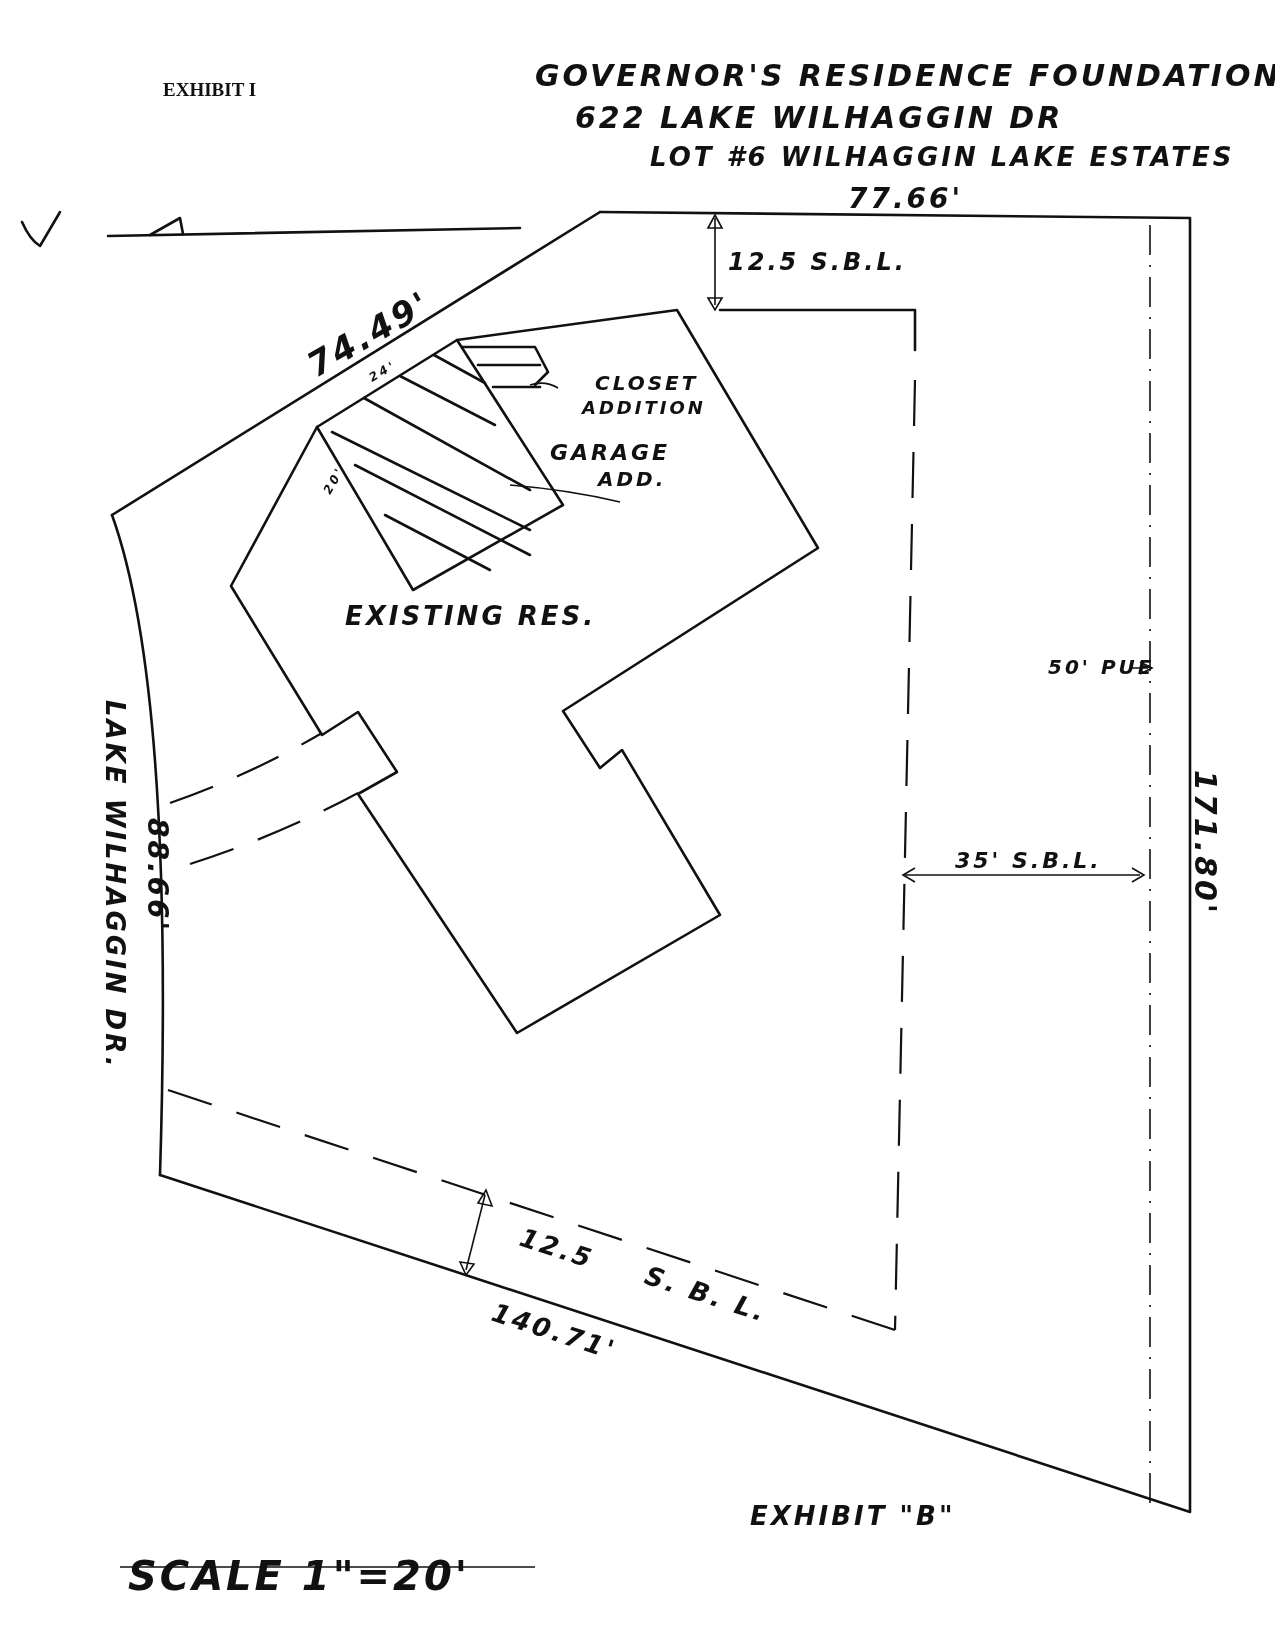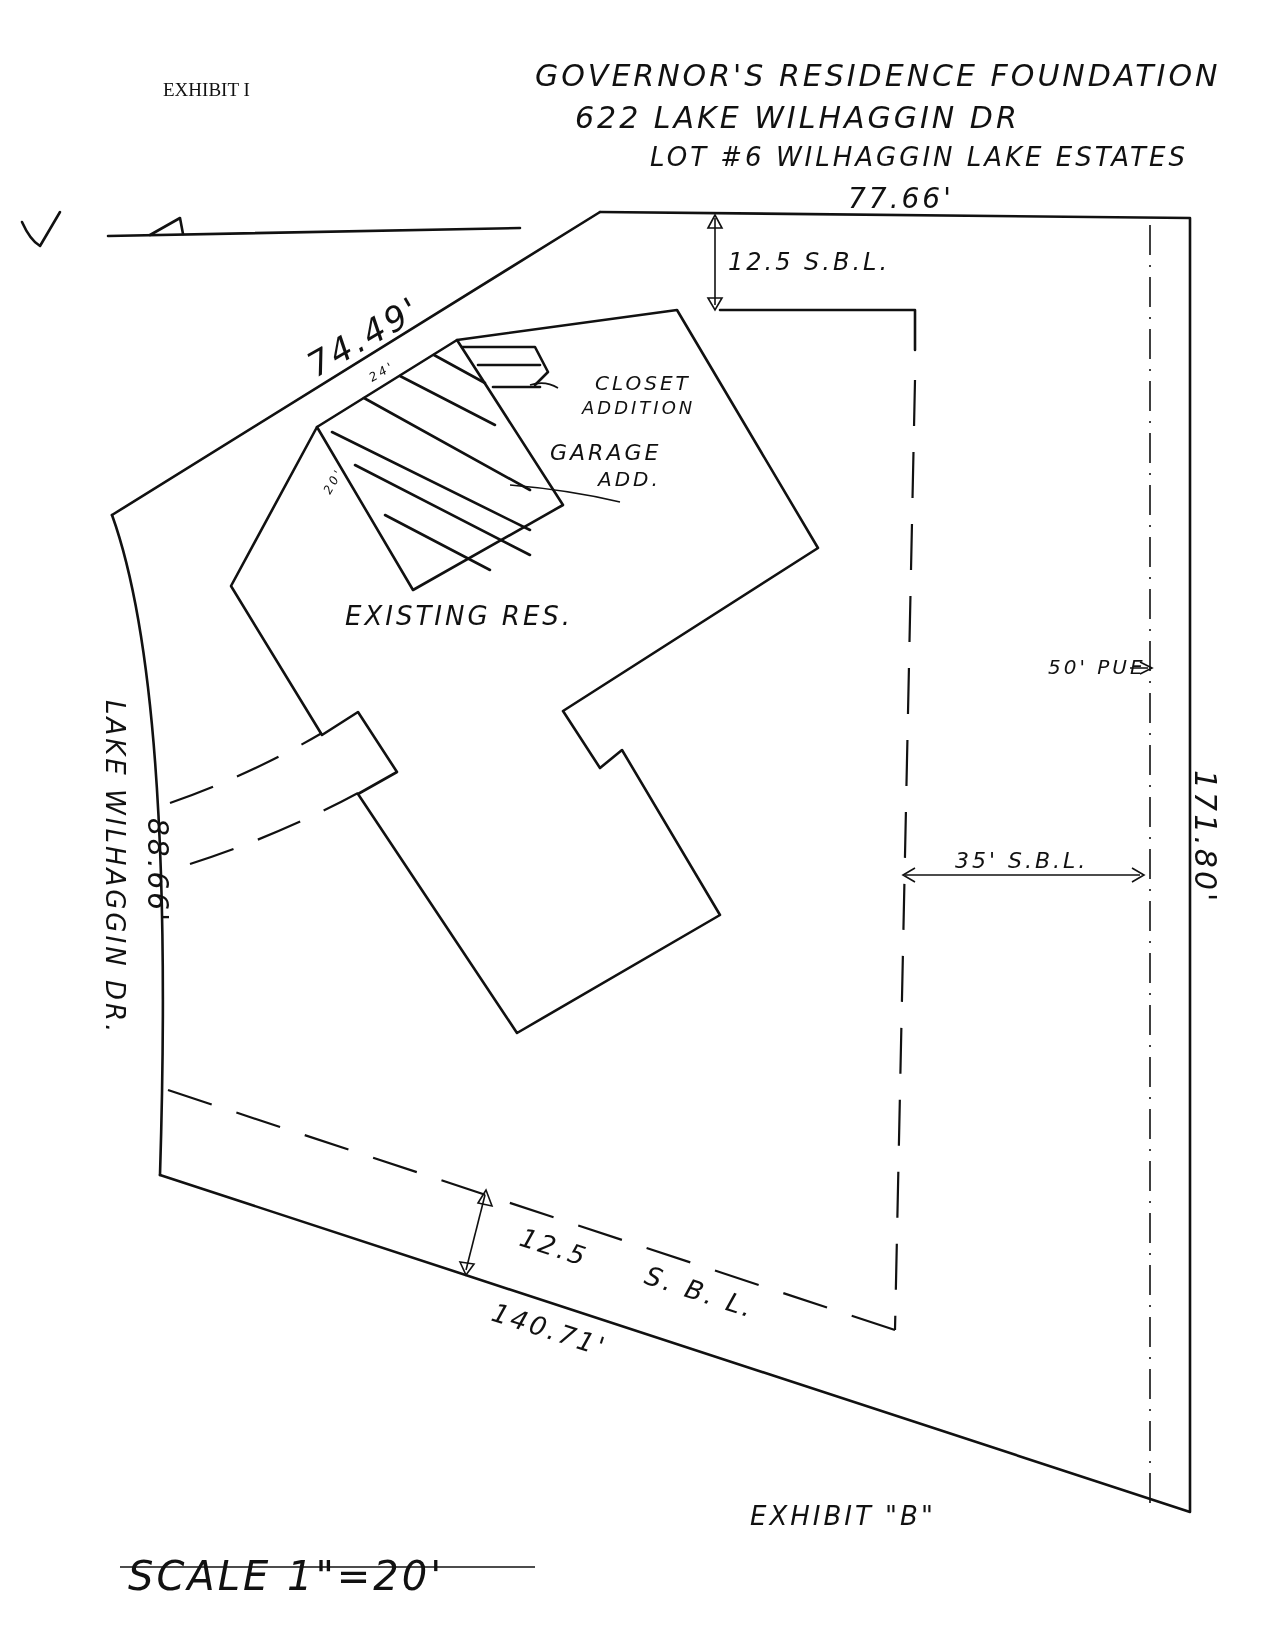--- a/index.html
+++ b/index.html
@@ -1,17 +1,17 @@
 <!DOCTYPE html>
 <html><head>
 <meta charset="utf-8">
 <style>
   html, body { margin: 0; padding: 0; background: #ffffff; }
   body { width: 1275px; height: 1650px; position: relative; overflow: hidden; }
-  .page { position: absolute; left: 0; top: 0; width: 1275px; height: 1400px; background: #fff; }
+  .page { position: absolute; left: 0; top: 0; width: 1275px; height: 1400px; background: #fff; font-weight: bold; }
   svg { position: absolute; left: 0; top: 0; }
   .hand { font-family: "DejaVu Sans", sans-serif; font-style: italic; fill: #111; letter-spacing: 3px; }
   .typed { font-family: "Liberation Serif", serif; fill: #111; }
   .line { stroke: #111; stroke-width: 2.6; fill: none; stroke-linecap: round; stroke-linejoin: round; }
   .thin { stroke: #111; stroke-width: 1.6; fill: none; }
   .dash { stroke: #111; stroke-width: 2.2; fill: none; stroke-dasharray: 46 26; }
   .dashdot { stroke: #111; stroke-width: 1.6; fill: none; stroke-dasharray: 30 10 2 10; }
 </style>
 </head>
 <body>

